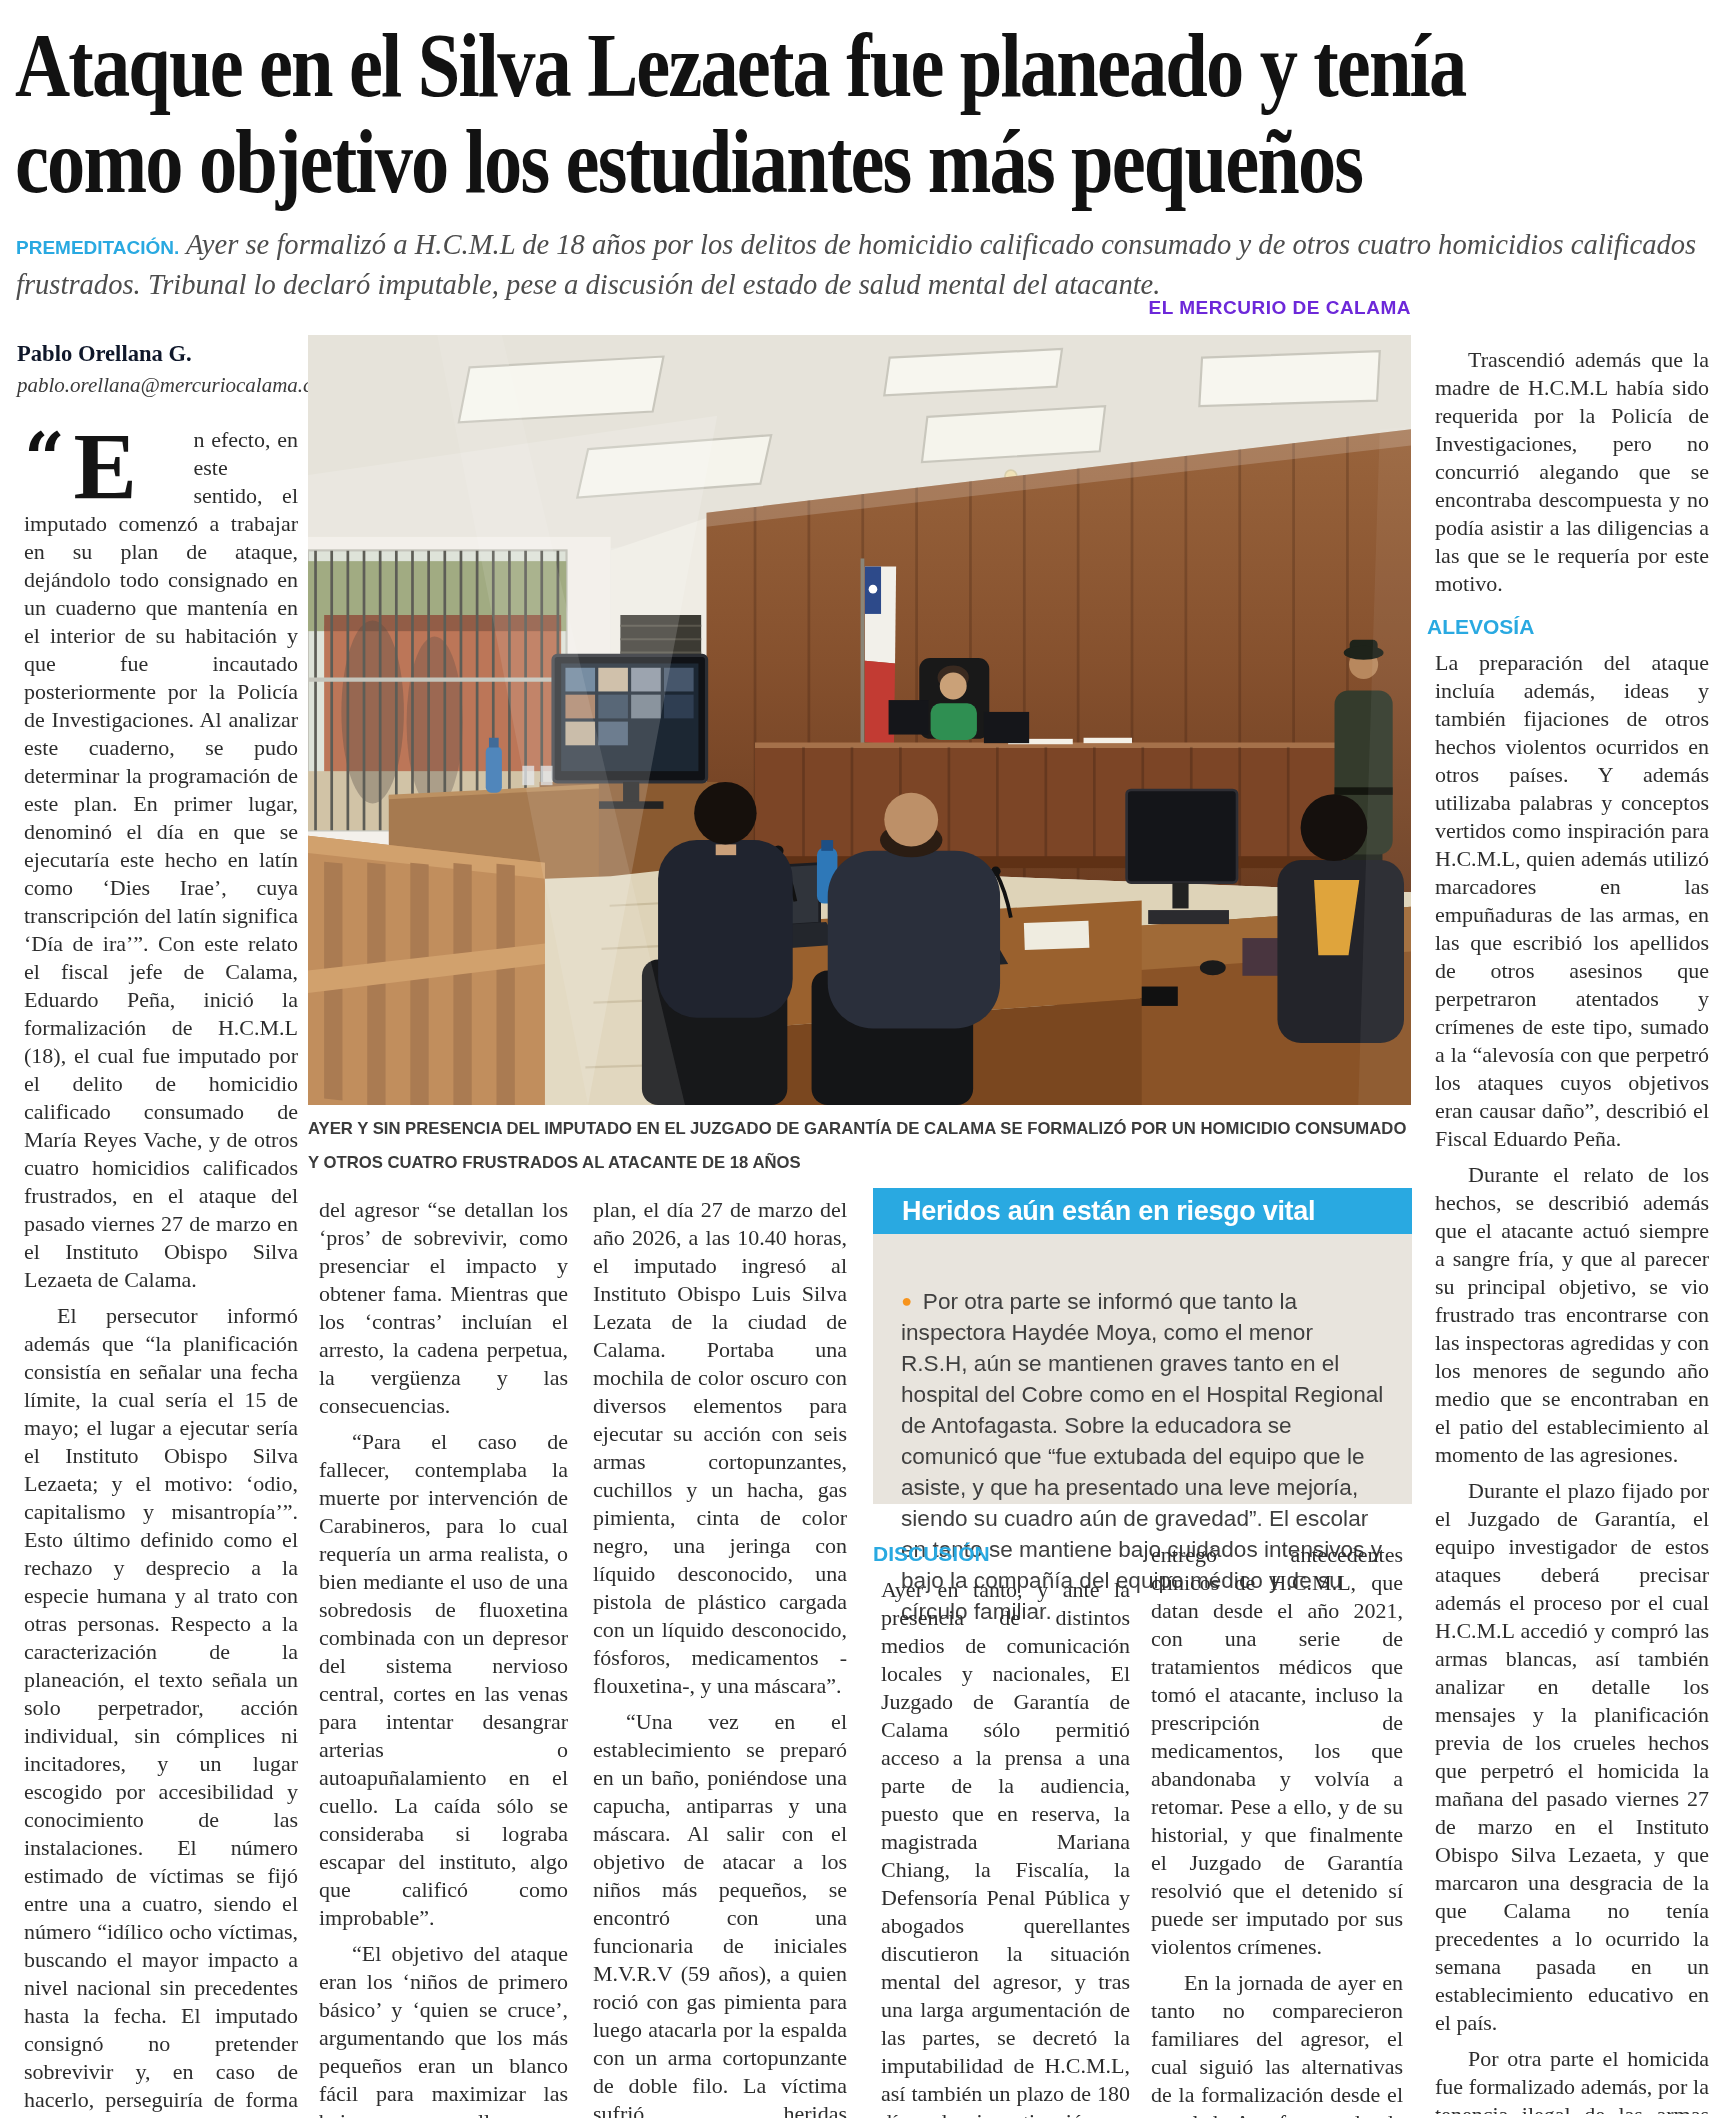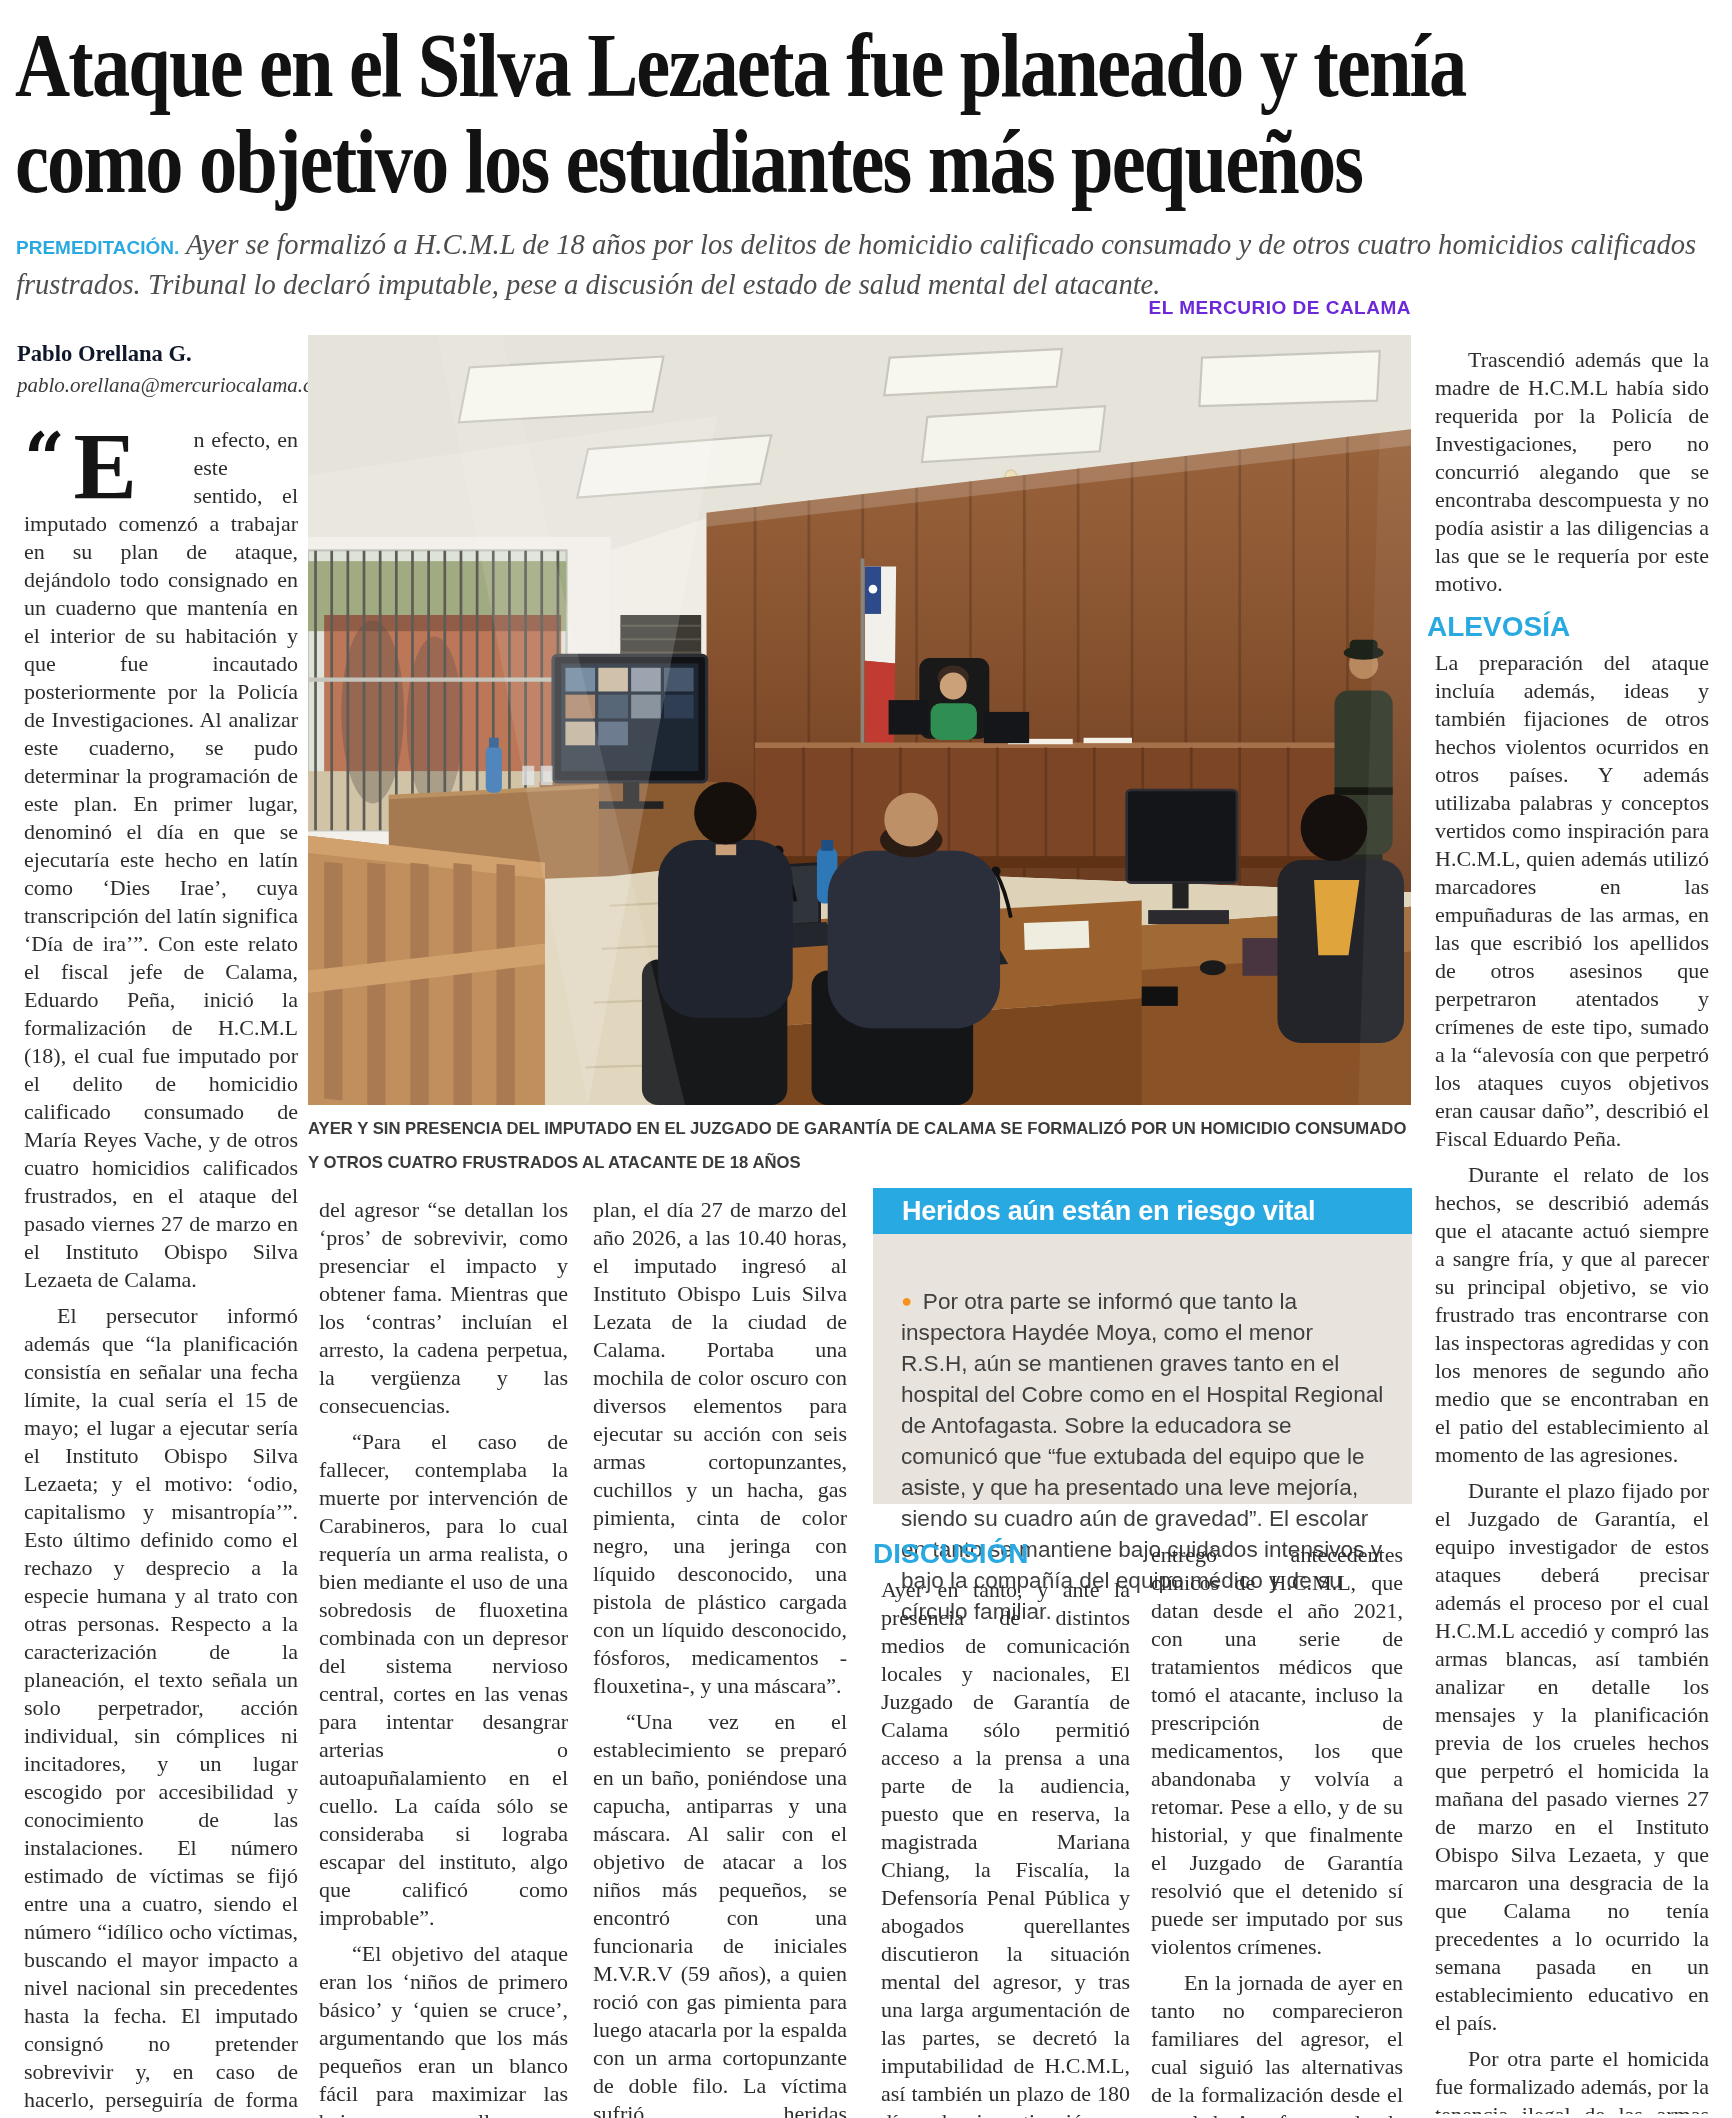--- a/index.html
+++ b/index.html
@@ -35,21 +35,21 @@
   .caption{position:absolute;left:308px;top:1112px;width:1103px;
            font-family:"Liberation Sans",sans-serif;font-weight:bold;
            font-size:16.7px;line-height:34px;color:#3b3b3b;}
 
   
   .col{position:absolute;font-size:22px;line-height:28px;text-align:justify;
        overflow:hidden;color:#2d2d2d;}
   .col p{margin:8px;}
   .col p.ind{text-indent:33px;}
   .sec-head{font-family:"Liberation Sans",sans-serif;font-weight:bold;
-            font-size:28px;line-height:26px;color:#29a9e1;margin:16px 0 8.6px;}
+            font-size:21px;line-height:26px;color:#29a9e1;margin:16px 0 8.6px;}
   .sec-head:first-child{margin-top:8px;}
 
   .col1{left:16px;top:418px;width:290px;height:1701px;}
   .col2{left:311px;top:1188px;width:265px;height:931px;}
   .col3{left:585px;top:1188px;width:270px;height:931px;}
   .col4{left:873px;top:1533px;width:265px;height:586px;}
   .col5{left:1143px;top:1533px;width:268px;height:586px;}
   .col6{left:1427px;top:338px;width:290px;height:1776px;}
 
   

